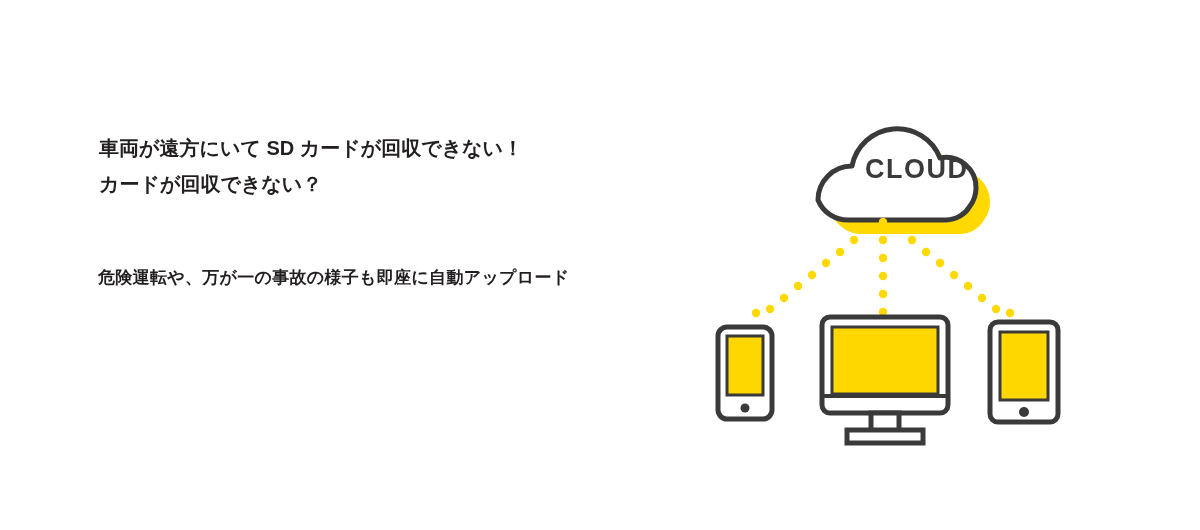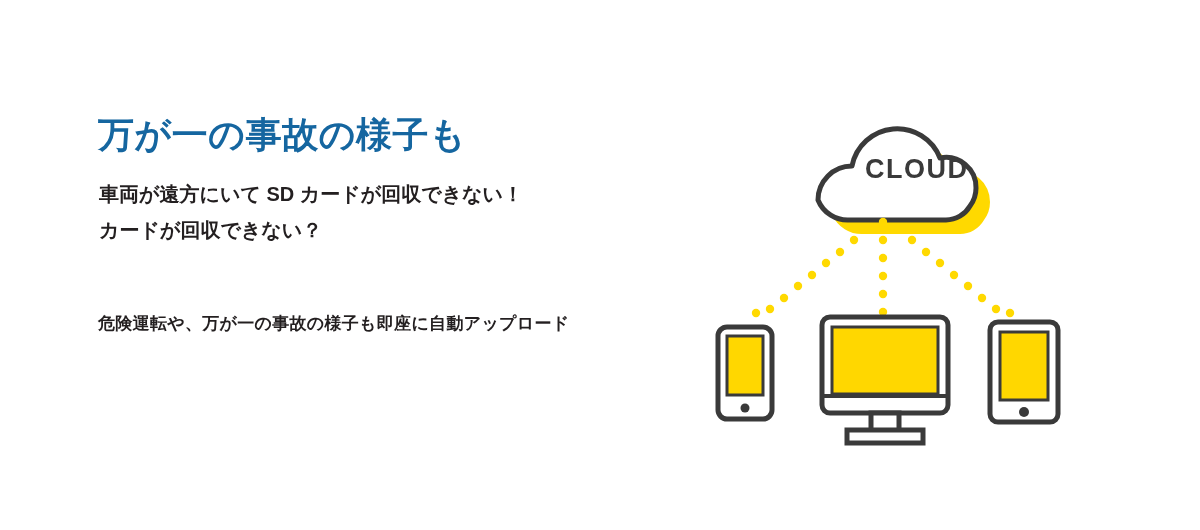--- a/index.html
+++ b/index.html
@@ -92,21 +92,20 @@
   #illustration svg { display: block; }
 </style>
 </head>
 <body>
 
 <div id="stage">
 
   <div id="text-panel">
 
     <div>
-      <div class="headline">万が一の事故の様子も</div>
     </div>
 
     <div class="sub-block">
       <div class="sub-line"><span class="hl"><span>車両が遠方にいて SD カードが回収できない！</span></span></div>
       <div class="sub-line"><span class="hl"><span>カードが回収できない？</span></span></div>
     </div>
 
     <div class="body-block">
       <span class="body-line">危険運転や、万が一の事故の様子も即座に自動アップロード</span>
     </div>

